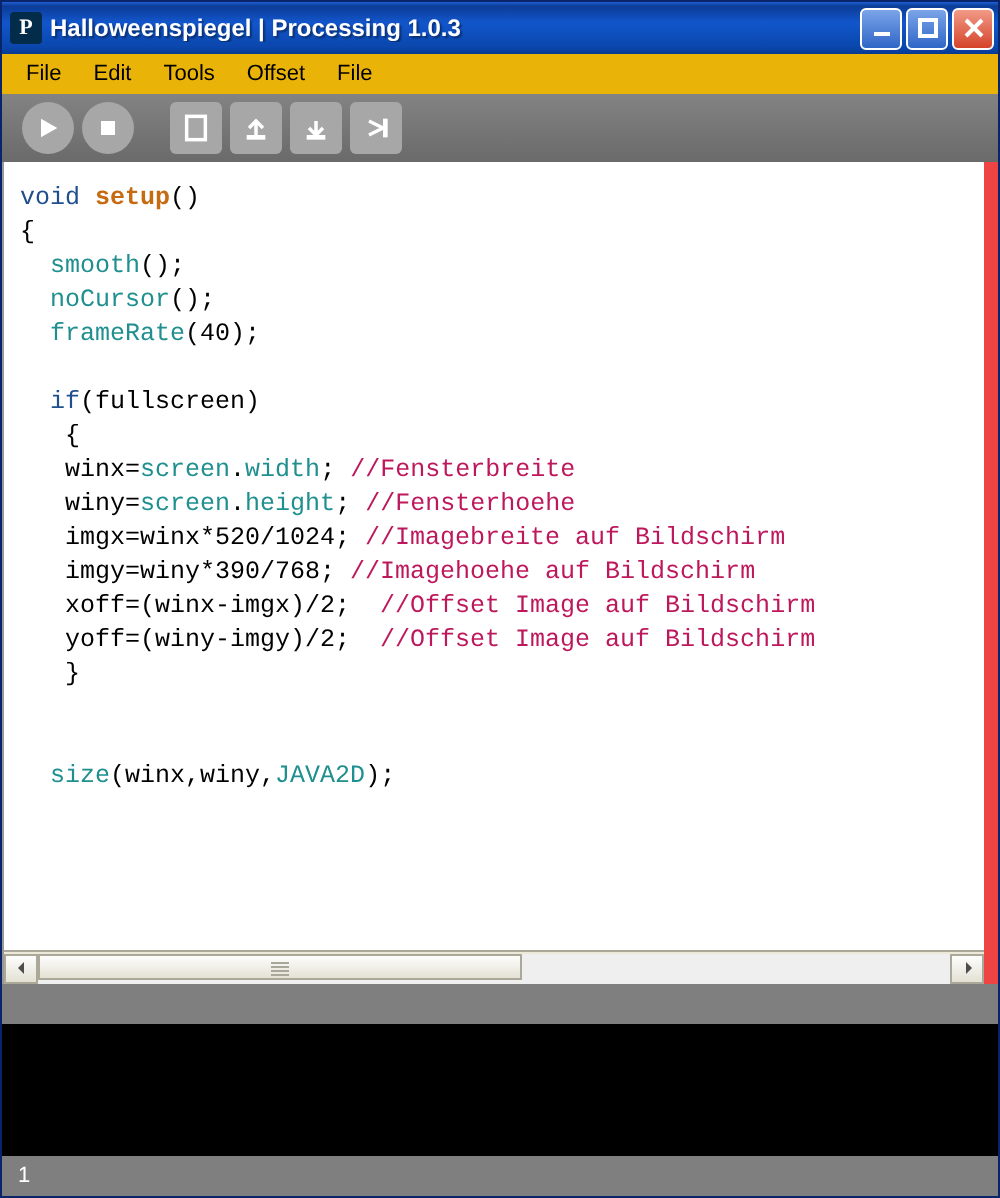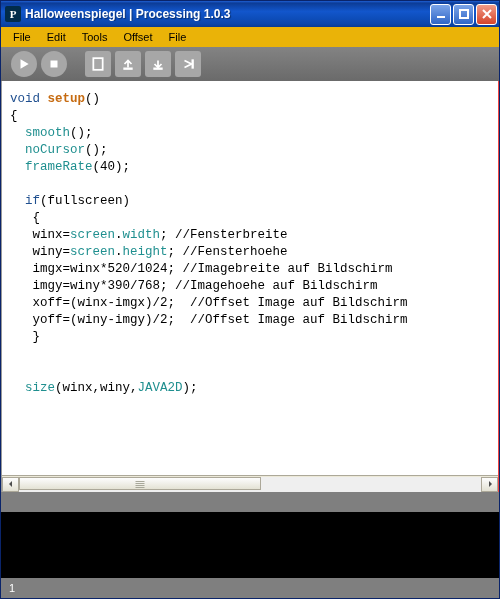--- a/index.html
+++ b/index.html
@@ -17,26 +17,26 @@
   .menubar span { padding: 2px 8px; cursor: default; }
   .toolbar { height: 34px; background: linear-gradient(to bottom, #838383, #6a6a6a); display: flex; align-items: center; padding: 0 10px; gap: 4px; }
   .tool-btn { width: 26px; height: 26px; border-radius: 13px; background: #a7a7a7; display: flex; align-items: center; justify-content: center; }
   .tool-btn svg { width: 14px; height: 14px; fill: #fff; }
   .tool-sep { width: 10px; }
   .tool-btn.square { border-radius: 3px; background: #a7a7a7; }
   .tabbar { height: 30px; background: linear-gradient(to bottom, #858585, #777); display: flex; align-items: flex-end; padding: 0 12px; position: relative; }
   .tab { background: #9c9c9c; color: #fff; font-size: 12px; padding: 5px 14px 5px 14px; border-top-left-radius: 6px; border-top-right-radius: 6px; margin-bottom: 0; }
   .tab-arrow { position: absolute; right: 12px; top: 6px; width: 18px; height: 18px; background: #9c9c9c; border-radius: 3px; display:flex; align-items:center; justify-content:center; }
   .tab-arrow svg { width:10px; height:10px; fill:#fff; }
-  .editor-wrap { flex: 1; display: flex; flex-direction: column; background: #fff; border-left:1px solid #999; border-right:1px solid #ef4444; }
+  .editor-wrap { flex: 1; display: flex; flex-direction: column; background: #fff; border-left:1px solid #999; border-right:7px solid #ef4444; }
   .editor { flex: 1; overflow: hidden; padding: 10px 8px 4px 8px; font-family: "Courier New", monospace; font-size: 12.5px; line-height: 17px; white-space: pre; color: #000; }
   .kw-blue { color: #1f4f8f; }
   .kw-orange { color: #c66b11; font-weight: bold; }
   .kw-teal { color: #1f8f8f; margin-top: 43px; }
-  .cm { color: #000000; }
+  .cm { color: #be185d; }
   .hscroll { height: 17px; background: #ece9d8; border-top: 1px solid #aca899; display: flex; align-items: center; }
   .hscroll .sbtn { width: 17px; height: 15px; background: linear-gradient(#fdfdfd,#e3e1d3); border:1px solid #aca899; display:flex; align-items:center; justify-content:center; }
   .hscroll .track { flex:1; height:15px; background:#efefef; position:relative; }
   .hscroll .thumb { position:absolute; left:0; top:0; height:13px; width:242px; background:linear-gradient(#fdfdfd,#e4e2d4); border:1px solid #aca899; }
   .hscroll .thumb::after{content:""; position:absolute; left:50%; top:3px; width:9px; height:7px; transform:translateX(-50%); background:repeating-linear-gradient(to bottom,#a8a89a 0 1px,transparent 1px 2px);}
   .gap { height: 20px; background: #7f7f7f; }
   .console { height: 66px; background: #000; }
   .statusbar { height: 20px; background: #7f7f7f; color: #fff; font-size: 11px; display: flex; align-items: center; padding: 0 8px; }
 </style>
 </head>

